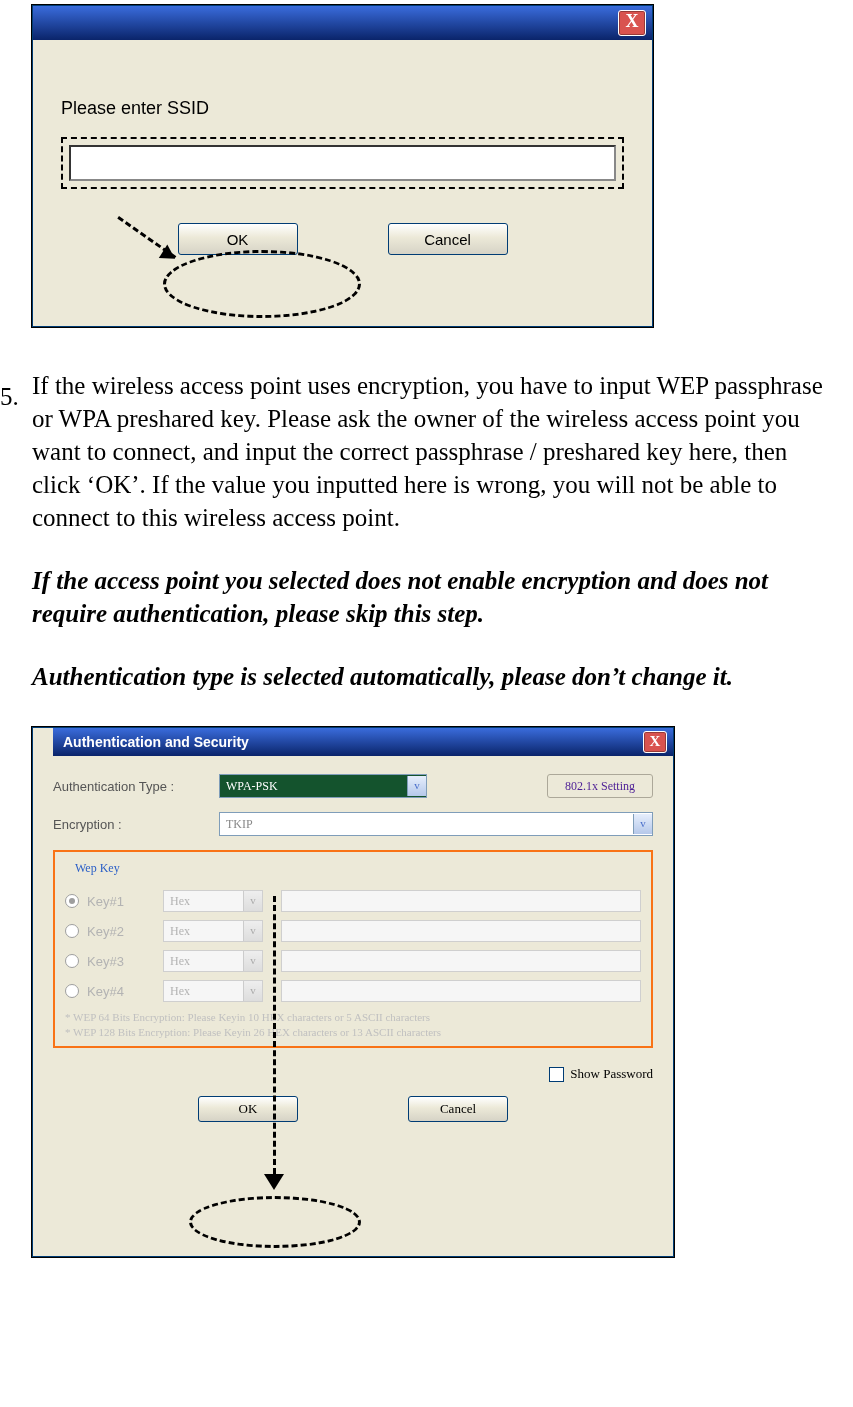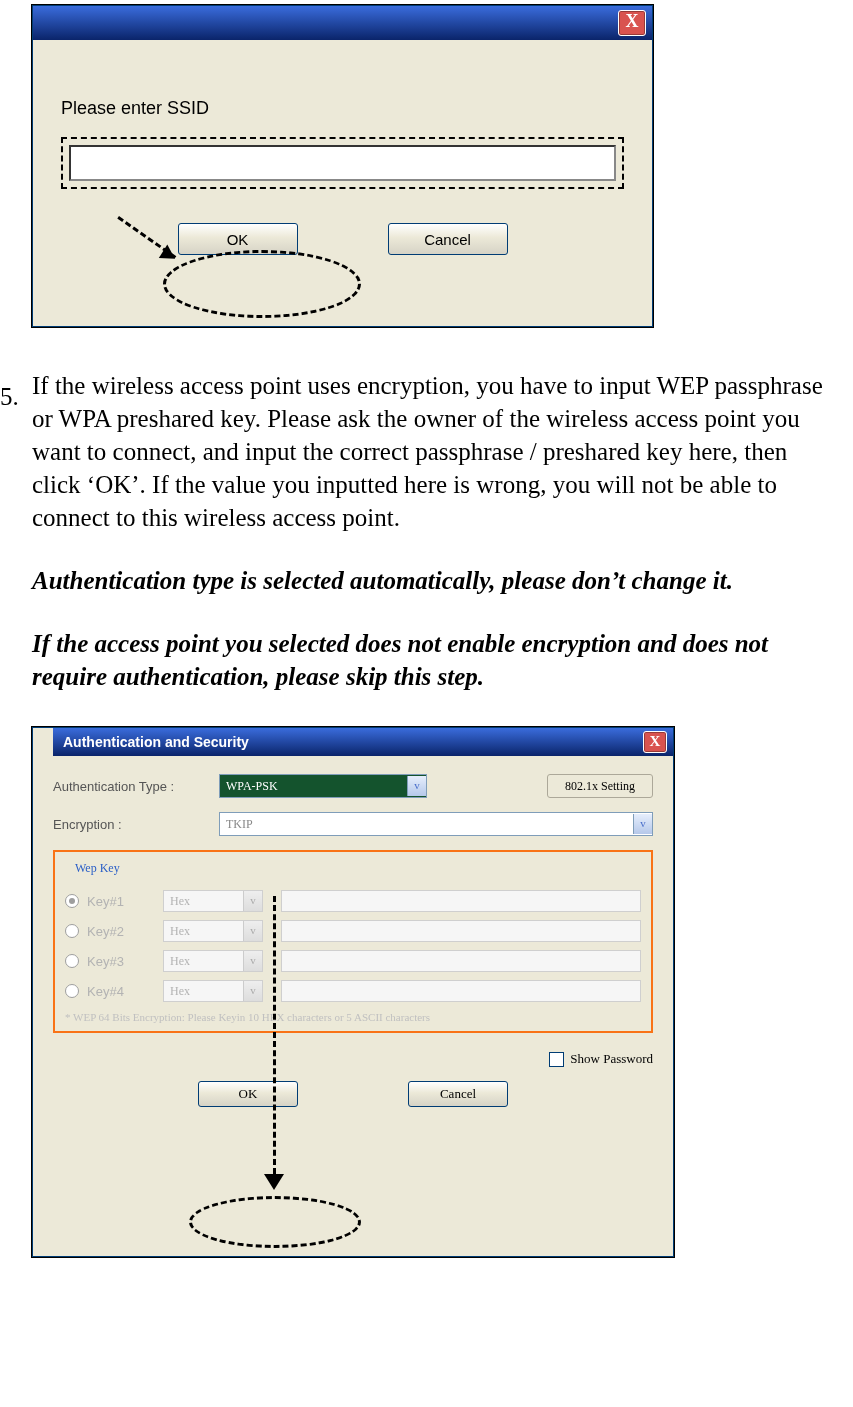--- a/index.html
+++ b/index.html
@@ -50,21 +50,21 @@
   .row{display:flex;align-items:center;margin-bottom:14px;}
   .row .lbl{width:166px;filter:blur(.5px);}
   .xp-select{flex:0 0 200px;height:22px;border:1px solid #7f9db9;background:#fff;
              display:flex;align-items:center;justify-content:space-between;padding:0 0 0 6px;
              font:12px Tahoma;color:#888;}
   .xp-select.blue{background:#14532d;color:#fff;}
   .xp-select.long{flex:1 1 auto;}
   .dd{width:18px;height:20px;background:linear-gradient(#e6eefc,#b5c8ea);
       border-left:1px solid #7f9db9;text-align:center;line-height:18px;color:#4a6fcb;font-size:11px;}
   .btn-8021x{margin-left:auto;width:106px;height:24px;border:1px solid #aca899;
-             background:#ece9d8;color:#000000;font:12px Tahoma;border-radius:3px;}
+             background:#ece9d8;color:#4c1d95;font:12px Tahoma;border-radius:3px;}
   .psk-wrap{margin-left:166px;flex:1;border:3px dashed #000;padding:4px;background:transparent;}
   .psk-field{width:100%;height:20px;border:1px solid #7f9db9;background:#fff;box-sizing:border-box;}
 
   .wepbox{margin-top:6px;border:2px solid #f97316;background:transparent;padding:8px 10px 6px 10px;}
   .wep-legend{margin:-16px 0 6px 6px;font:12px Tahoma;color:#2b5fc7;background:#ece9d8;
               display:inline-block;padding:0 4px;filter:blur(.4px);}
   .weprow{display:flex;align-items:center;margin:8px 0;color:#b3b3b3;filter:blur(.5px);}
   .weprow .radio{width:12px;height:12px;border:1px solid #9e9e9e;border-radius:50%;
                  background:#fff;margin-right:8px;display:inline-block;}
   .weprow .radio.sel::after{content:"";display:block;width:6px;height:6px;border-radius:50%;
@@ -112,22 +112,22 @@
   <div class="ok-oval1"></div>
   <div class="arrow1">
     <div class="arrow1-line"></div>
         <div class="arrow1-head"></div>
   </div>
 </div>
 
 <div class="para-block">
   <div class="list-num">5.</div>
   <p class="para">If the wireless access point uses encryption, you have to input WEP passphrase or WPA preshared key. Please ask the owner of the wireless access point you want to connect, and input the correct passphrase / preshared key here, then click ‘OK’. If the value you inputted here is wrong, you will not be able to connect to this wireless access point.</p>
+  <p class="para em2">If the access point you selected does not enable encryption and does not require authentication, please skip this step.</p>
   <p class="para em">Authentication type is selected automatically, please don’t change it.</p>
-  <p class="para em2">If the access point you selected does not enable encryption and does not require authentication, please skip this step.</p>
 </div>
 
 <div class="dlg2">
   <div class="dlg2-title">
     <span>Authentication and Security</span>
     <div class="close-btn" style="width:22px;height:20px;font:bold 15px/18px Tahoma;">X</div>
   </div>
   <div class="dlg2-body">
 
     <div class="row">
@@ -183,20 +183,21 @@
               <span class="klbl">Key#4</span>
               <div class="hexsel">
                 <span>Hex</span>
                 <span class="dd">v</span>
               </div>
               <div class="val"></div>
             </div>
           </div>
       <div class="wephints">
         <div>* WEP 64 Bits Encryption: Please Keyin 10 HEX characters or 5 ASCII characters</div>
+        <div>* WEP 128 Bits Encryption: Please Keyin 26 HEX characters or 13 ASCII characters</div>
       </div>
     </div>
 
     <div class="showpw">
       <span class="cb"></span>
       <span>Show Password</span>
     </div>
 
     <div class="dlg2-btns">
       <button class="xp-btn small">OK</button>

